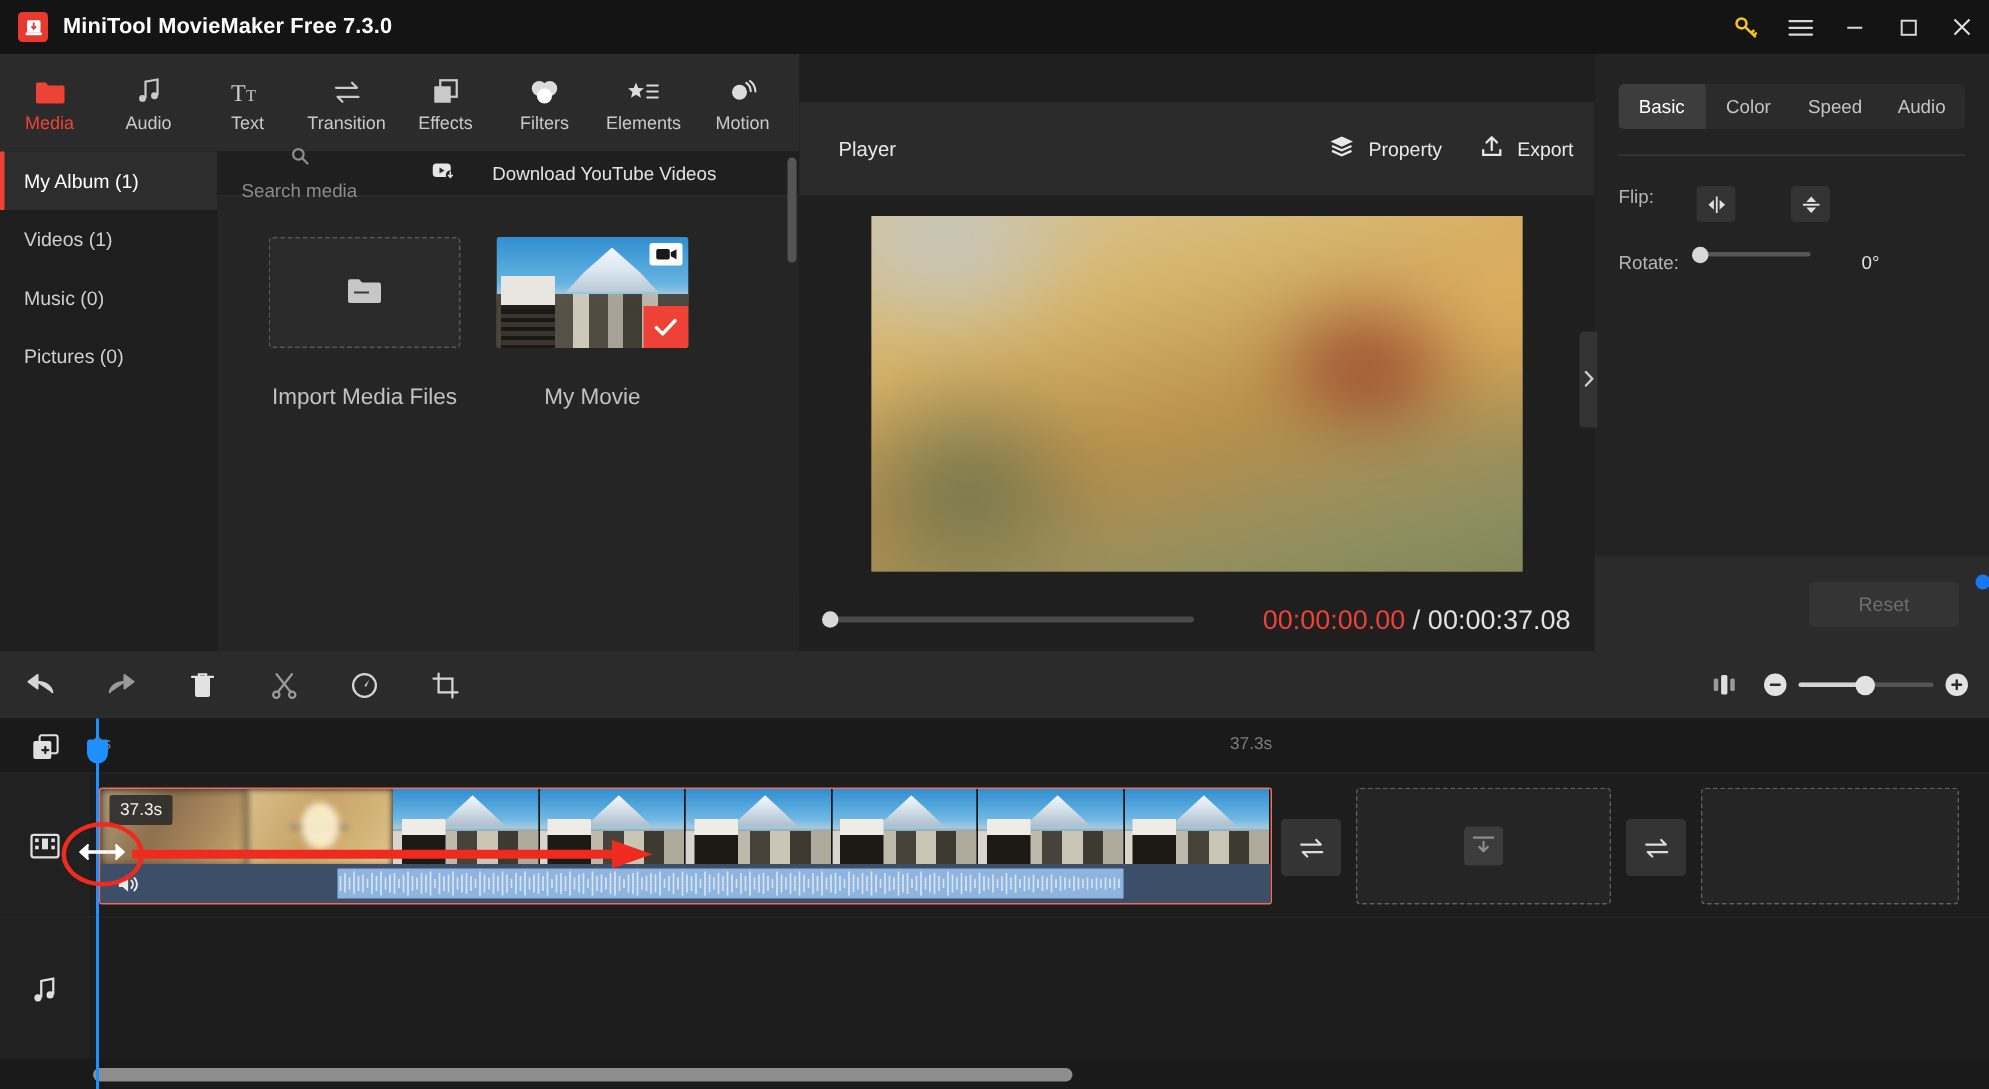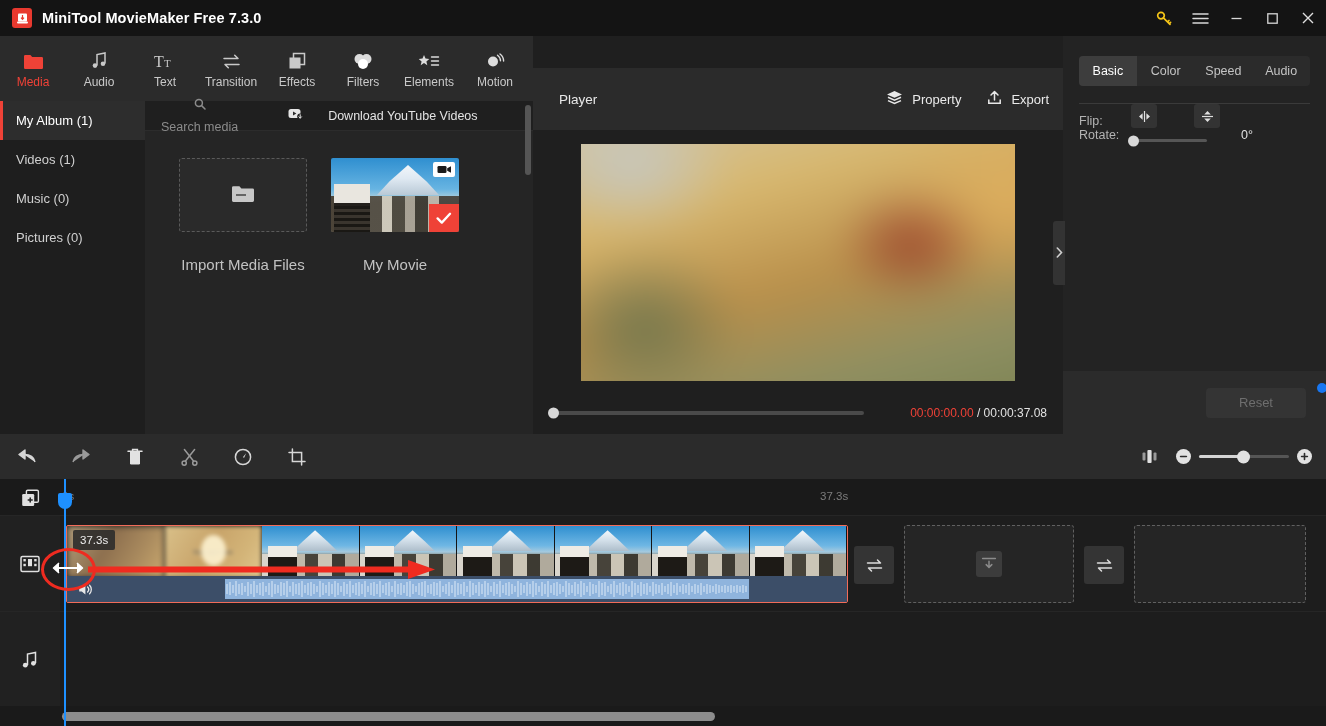--- a/index.html
+++ b/index.html
@@ -158,21 +158,21 @@
 
   .player-ctl { height:71px; padding:0 14px; }
   .seek-row { display:flex; align-items:center; height:36px; gap:14px; padding:0 2px; }
   .seek-track {
     flex:1; height:4px; background:#4a4a4a; border-radius:2px; position:relative; cursor:pointer;
   }
   .seek-knob {
     position:absolute; left:-1px; top:50%; transform:translateY(-50%);
     width:11px; height:11px; border-radius:50%; background:#d8d8d8;
   }
-  .timecode { font-size:12px; white-space:nowrap; color:#e2e2e2;margin-left:32px; }
+  .timecode { font-size:18px; white-space:nowrap; color:#e2e2e2;margin-left:32px; }
   .timecode .cur { color:#ef4237; }
 
   .btn-row { display:flex; align-items:center; height:34px; gap:0; }
   .pbtn { width:34px; height:30px; display:flex; align-items:center; justify-content:center; cursor:default; }
   .vol-track {
     width:94px; height:3px; background:#6a6a6a; border-radius:2px; position:relative;
     margin-left:6px; cursor:pointer;
   }
   .vol-knob {
     position:absolute; right:-2px; top:50%; transform:translateY(-50%);
@@ -197,21 +197,21 @@
   .prop-body { padding:20px 16px 0 16px; position:relative; height:306px; }
   .prop-tabs {
     display:flex; background:#2b2b2b; border-radius:4px; overflow:hidden; height:30px;
   }
   .ptab {
     flex:1; display:flex; align-items:center; justify-content:center;
     font-size:12.5px; color:#c4c4c4; cursor:default;
   }
   .ptab.active { background:#3d3d3d; color:#fff; }
   .prop-div { height:1px; background:#3a3a3a; margin:17px 0 0 0; }
-  .prop-row { display:flex; align-items:flex-end; }
+  .prop-row { display:flex; align-items:flex-start; margin-top:20px; }
   .prop-label { width:52px; font-size:12.5px; color:#b4b4b4; }
   .flip-btn {
     width:26px; height:24px; background:#333; border-radius:3px;
     display:flex; align-items:center; justify-content:center; margin-right:37px; cursor:default;
   }
   .rot-track {
     width:76px; height:3px; background:#565656; border-radius:2px; position:relative; cursor:pointer;
   }
   .rot-knob {
     position:absolute; left:-3px; top:50%; transform:translateY(-50%);

